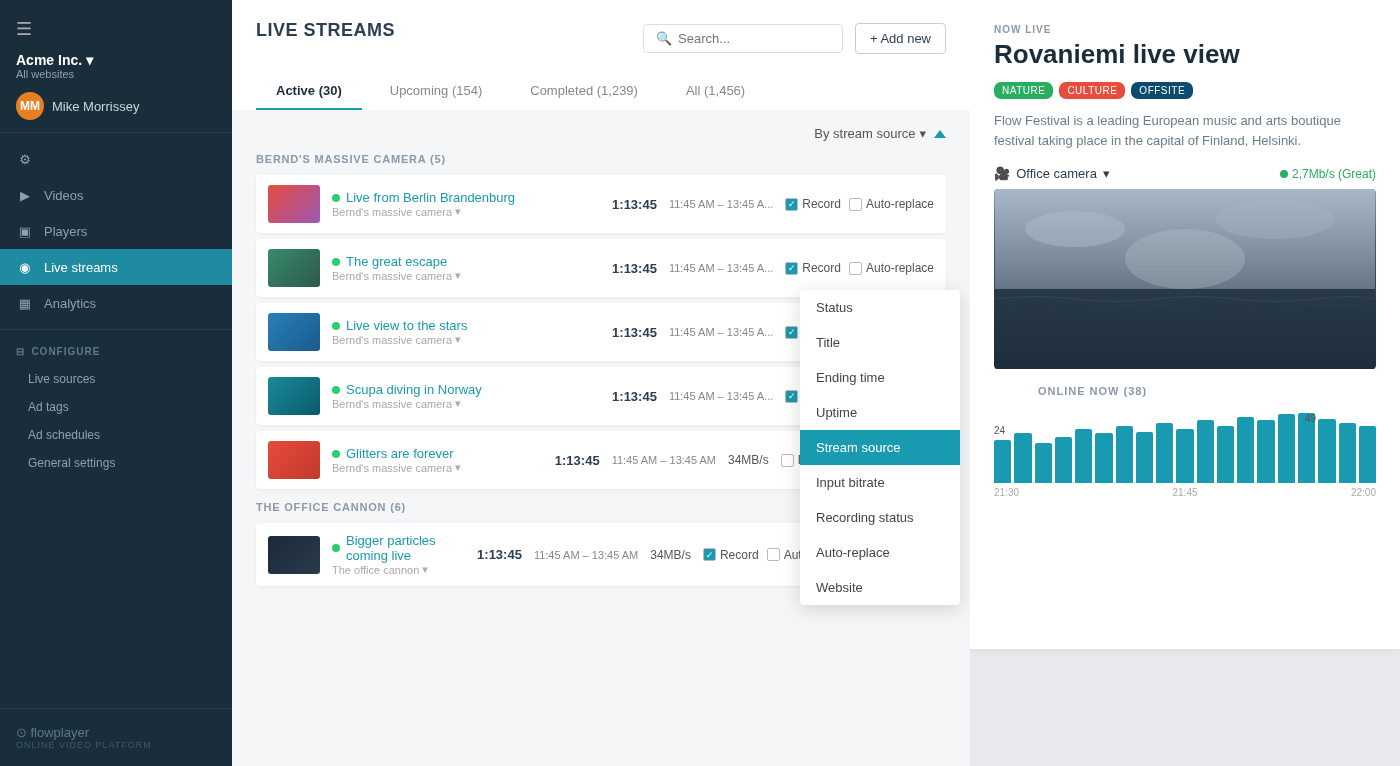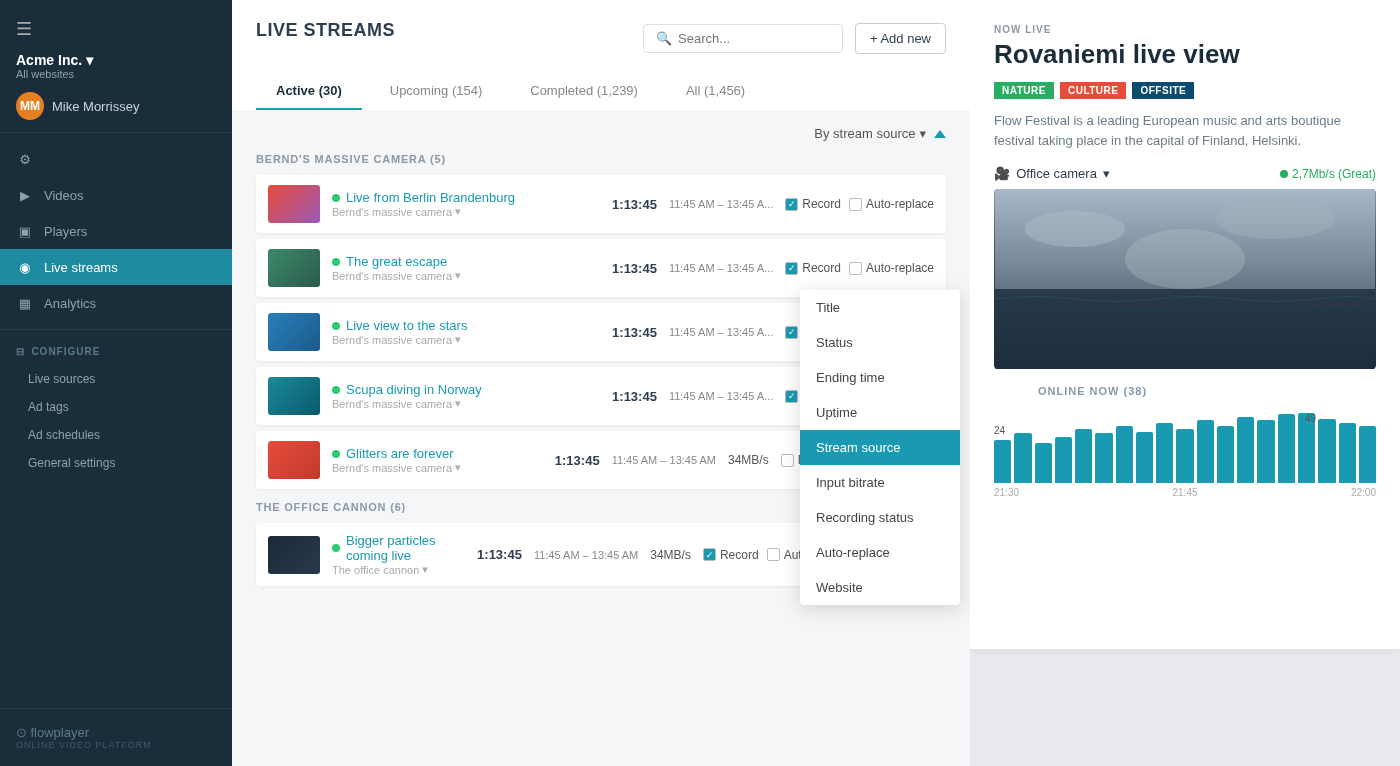--- a/index.html
+++ b/index.html
@@ -63,21 +63,21 @@
     .dropdown-overlay { position: absolute; top: 180px; right: 10px; z-index: 100; }
     .dropdown-menu { background: #fff; border-radius: 4px; box-shadow: 0 4px 20px rgba(0,0,0,0.15); width: 160px; overflow: hidden; }
     .dropdown-item { padding: 10px 16px; font-size: 13px; color: #444; cursor: pointer; }
     .dropdown-item.selected { background: #1a9ab0; color: #fff; }
 
     
     .detail-panel { width: 430px; background: #fff; height: 649px; box-shadow: -2px 0 10px rgba(0,0,0,0.08); display: flex; flex-direction: column; overflow: hidden; flex-shrink: 0; }
     .detail-now-live { font-size: 10px; font-weight: 700; color: #8a9aa8; letter-spacing: 1px; text-transform: uppercase; padding: 24px 24px 4px; }
     .detail-title { font-size: 26px; font-weight: 700; color: #1a2d3a; padding: 0 24px 12px; }
     .detail-tags { display: flex; gap: 6px; padding: 0 24px 12px; }
-    .tag { padding: 3px 8px; border-radius: 0; font-size: 10px; font-weight: 700; letter-spacing: 0.5px; text-transform: uppercase; }
+    .tag { padding: 3px 8px; border-radius: 7px; font-size: 10px; font-weight: 400; letter-spacing: 0.5px; text-transform: uppercase; }
     .tag-nature { background: #27ae60; color: #fff; }
     .tag-culture { background: #e74c3c; color: #fff; }
     .tag-offsite { background: #0c4a6e; color: #fff; }
     .detail-desc { font-size: 13px; color: #6a7d8a; padding: 0 24px 16px; line-height: 1.5; }
     .detail-camera-row { display: flex; align-items: center; justify-content: space-between; padding: 0 24px 8px; }
     .camera-label { display: flex; align-items: center; gap: 6px; font-size: 13px; color: #2c3e50; font-weight: 500; }
     .quality-badge { font-size: 12px; color: #27ae60; display: flex; align-items: center; gap: 4px; }
     .quality-dot { width: 8px; height: 8px; border-radius: 50%; background: #27ae60; }
     .detail-preview { margin: 0 24px 16px; border-radius: 4px; overflow: hidden; height: 180px; background: #1a2d3a; }
     .preview-ocean { width: 100%; height: 100%; background: linear-gradient(180deg, #8a9aa8 0%, #4a5a6a 30%, #2a3a4a 60%, #1a2a3a 100%); display: flex; align-items: flex-end; justify-content: center; }
@@ -186,22 +186,22 @@
       <div class="filter-row">
         <span class="filter-btn">
           <span>By stream source</span>
           <span>▾</span>
         </span>
         <div class="sort-arrow"></div>
       </div>
 
       <div class="dropdown-overlay">
         <div class="dropdown-menu">
+          <div class="dropdown-item">Status</div>
           <div class="dropdown-item">Title</div>
-          <div class="dropdown-item">Status</div>
           <div class="dropdown-item">Ending time</div>
           <div class="dropdown-item">Uptime</div>
           <div class="dropdown-item selected">Stream source</div>
           <div class="dropdown-item">Input bitrate</div>
           <div class="dropdown-item">Recording status</div>
           <div class="dropdown-item">Auto-replace</div>
           <div class="dropdown-item">Website</div>
         </div>
       </div>
 

